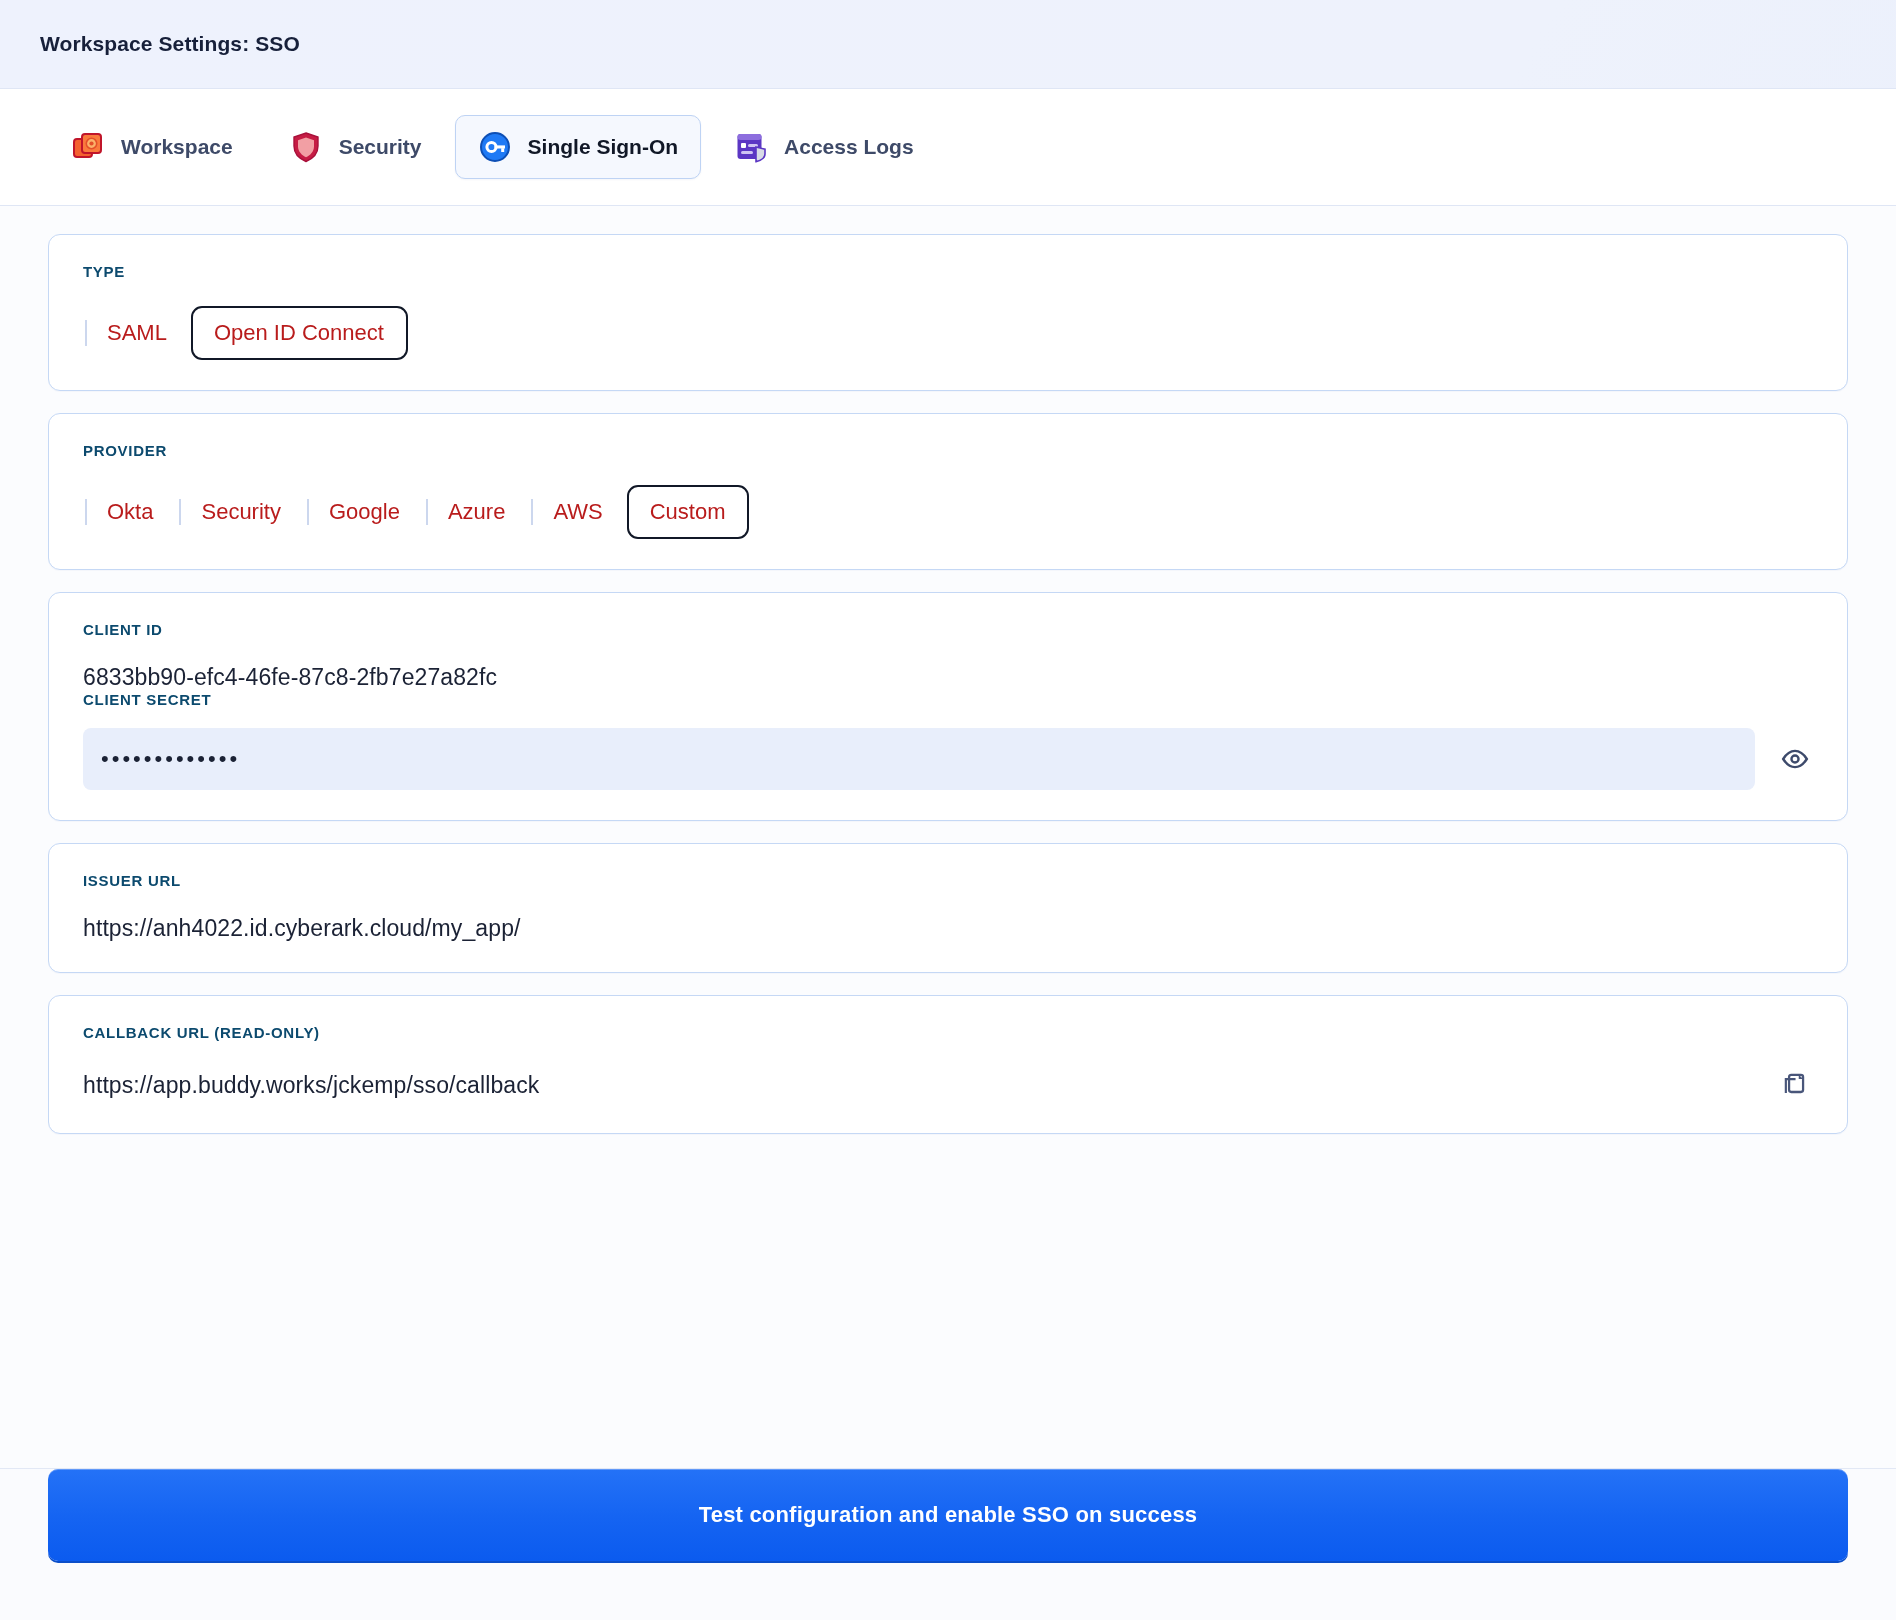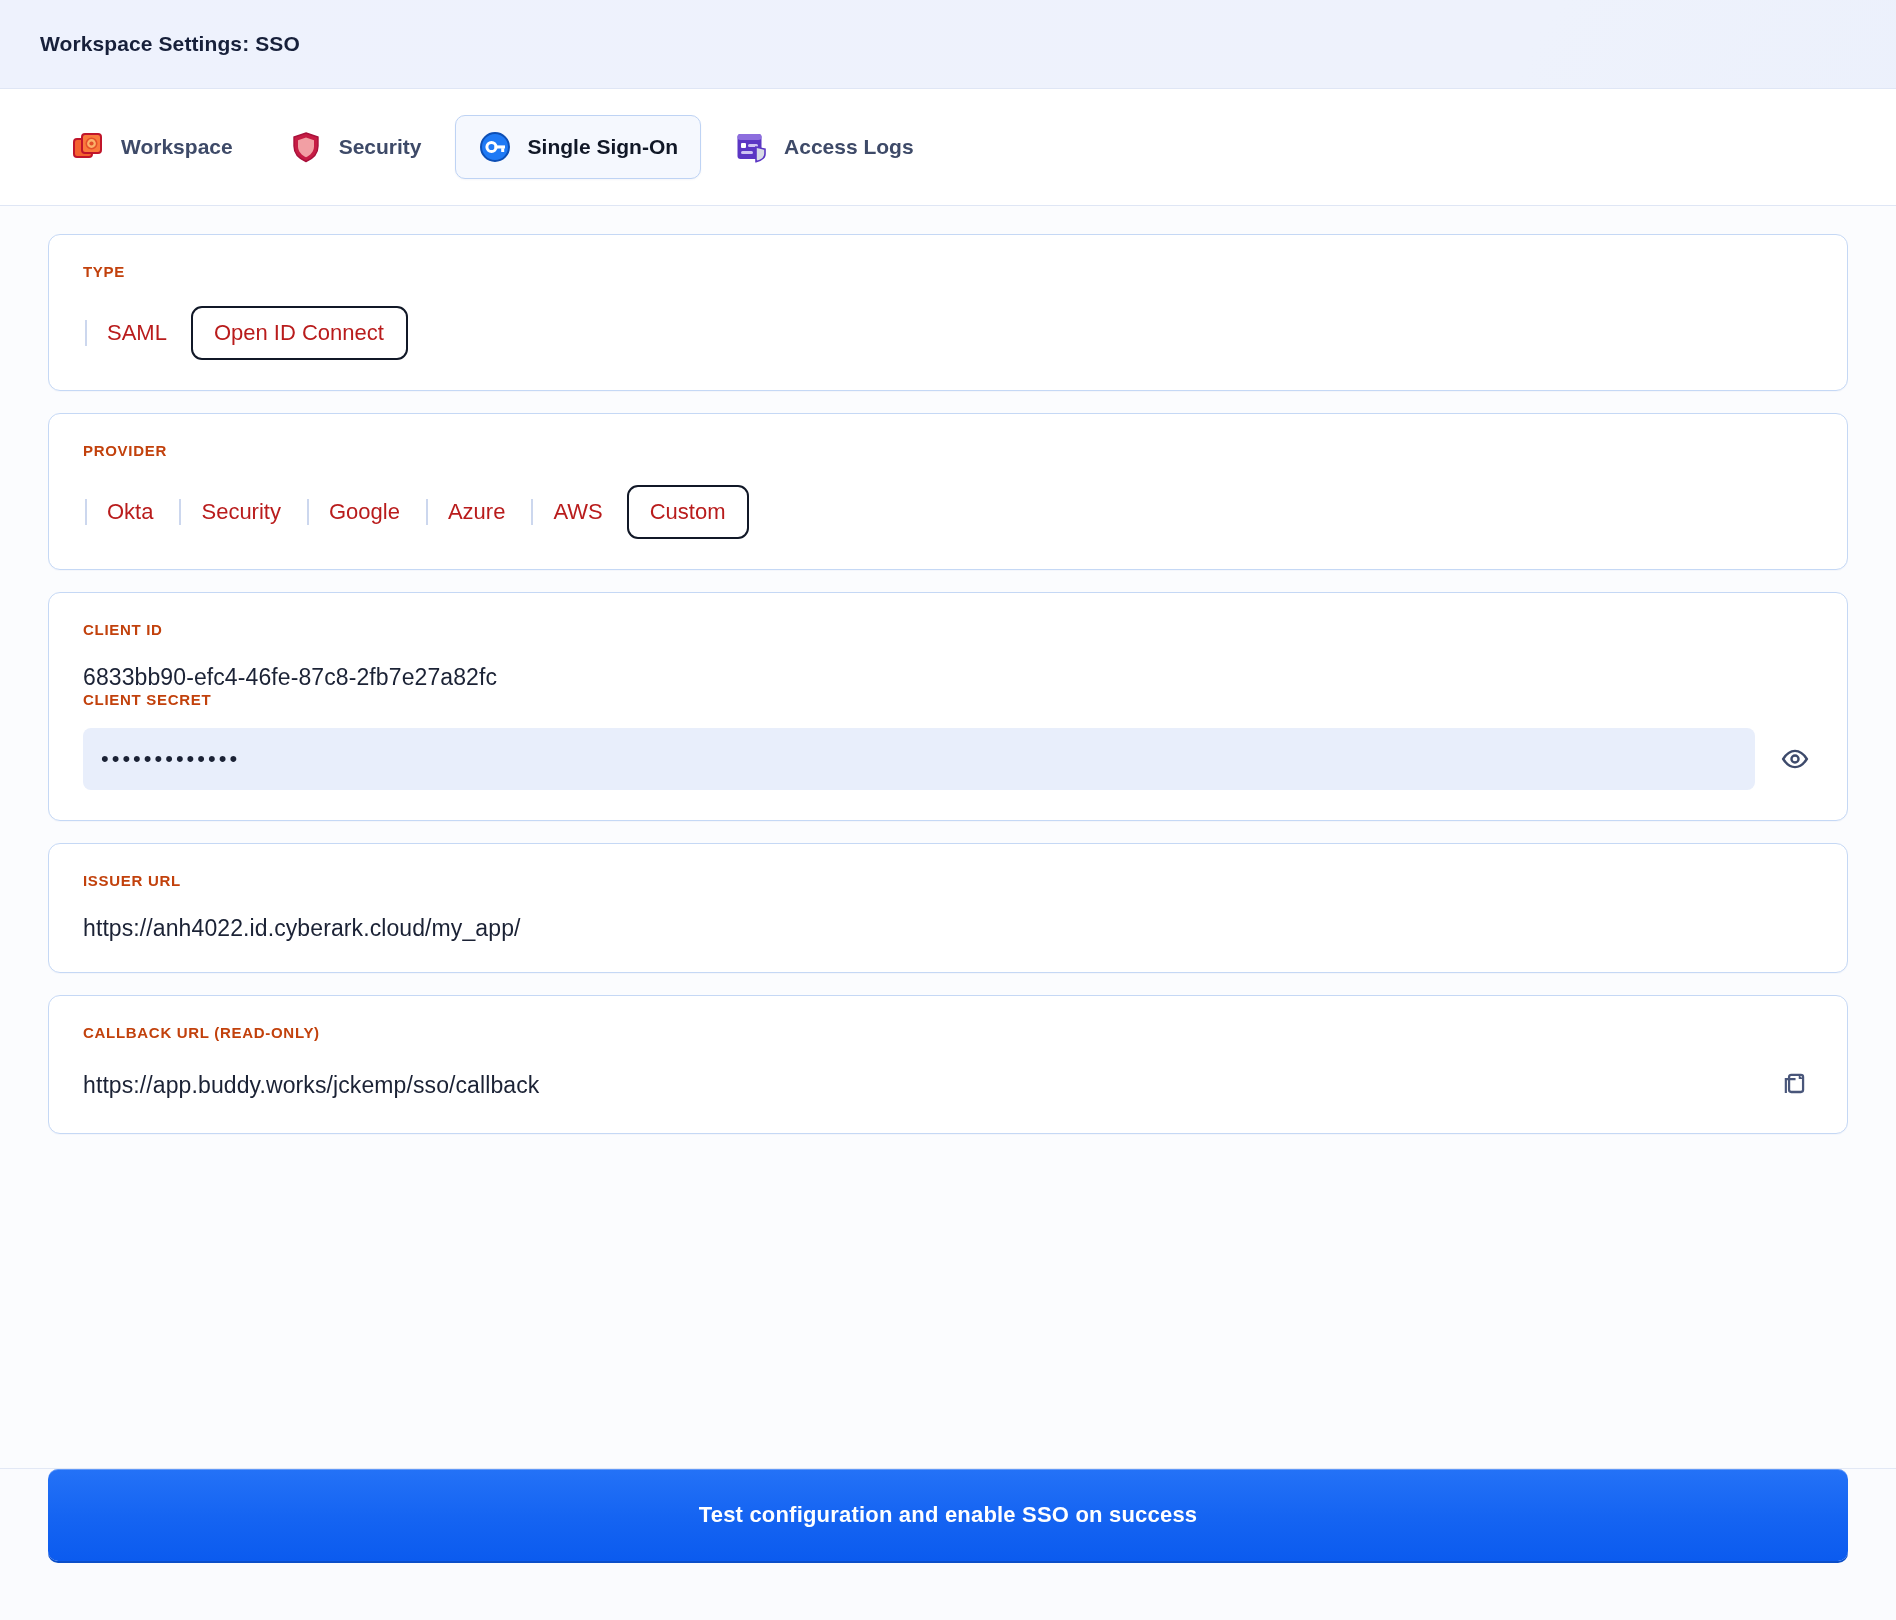--- a/index.html
+++ b/index.html
@@ -82,21 +82,21 @@
     border: 1px solid #c5d8f5;
     border-radius: 12px;
     padding: 28px 34px 30px 34px;
     margin-bottom: 22px;
     box-shadow: 0 1px 1px rgba(40,70,150,0.03);
   }
   .field-label {
     font-size: 15px;
     font-weight: bold;
     letter-spacing: 0.7px;
-    color: #c2410c;
+    color: #0c4a6e;
     margin-bottom: 0;
   }
 
   
   .radio-row {
     display: flex;
     align-items: center;
     margin-top: 26px;
   }
   .radio-opt {

